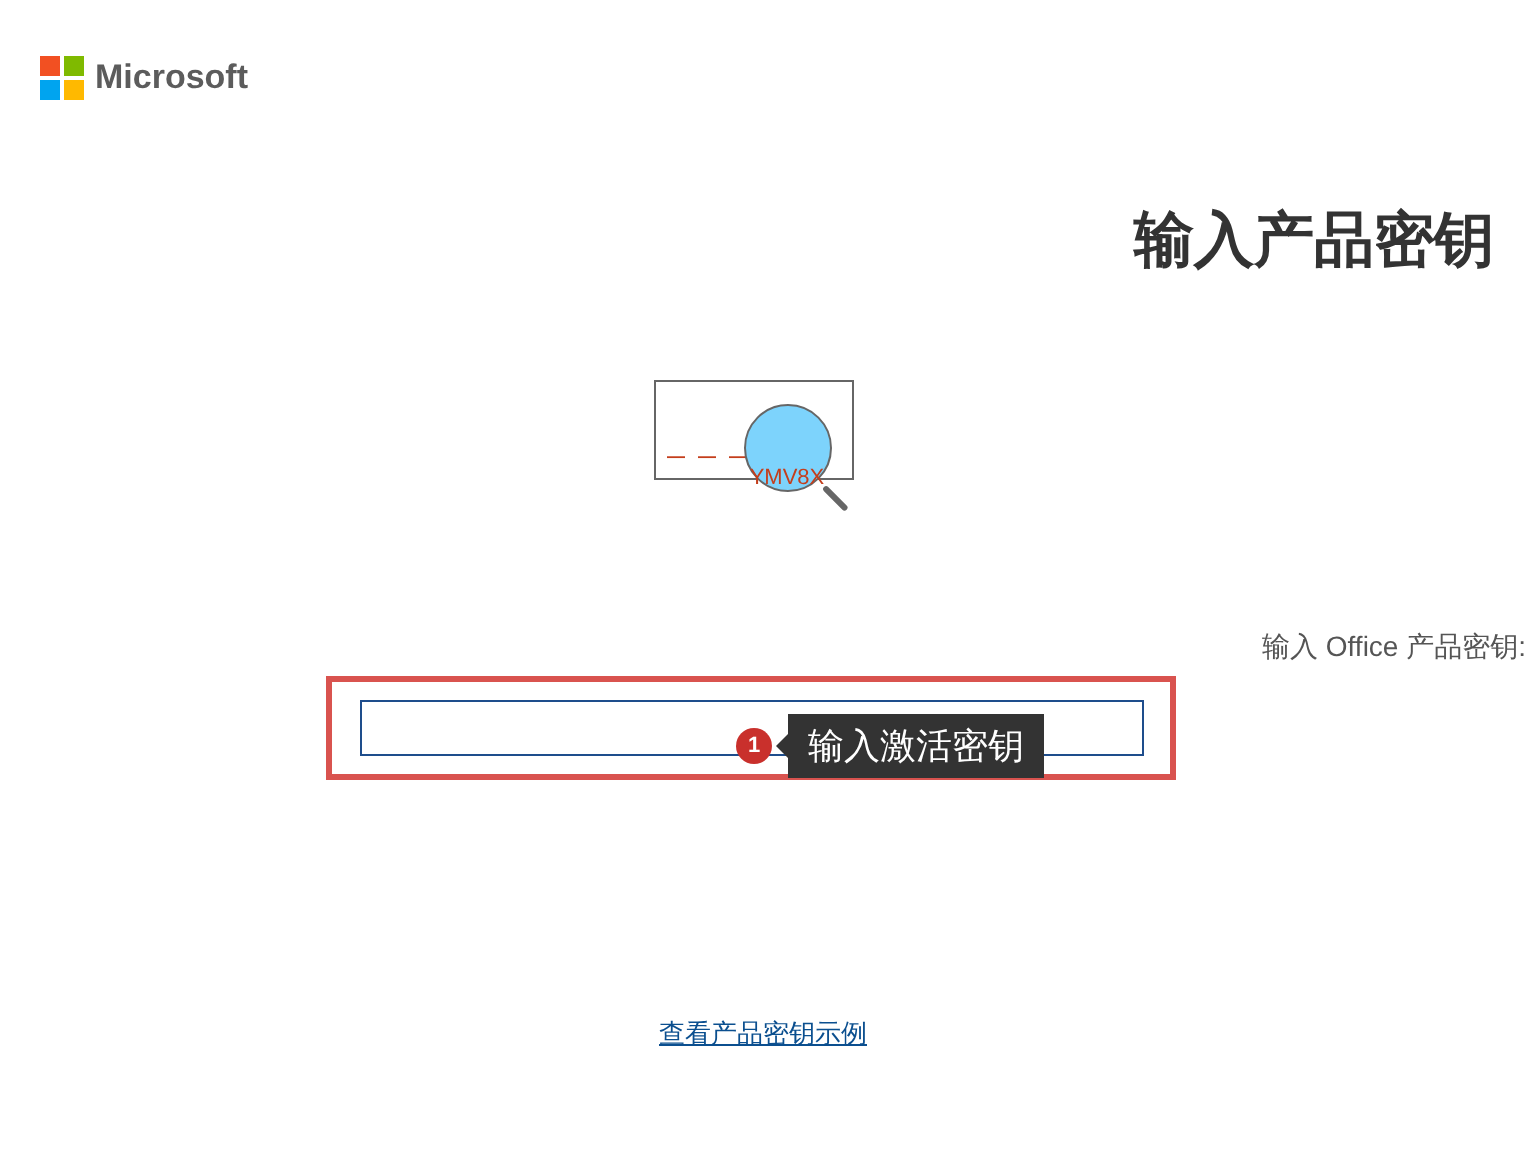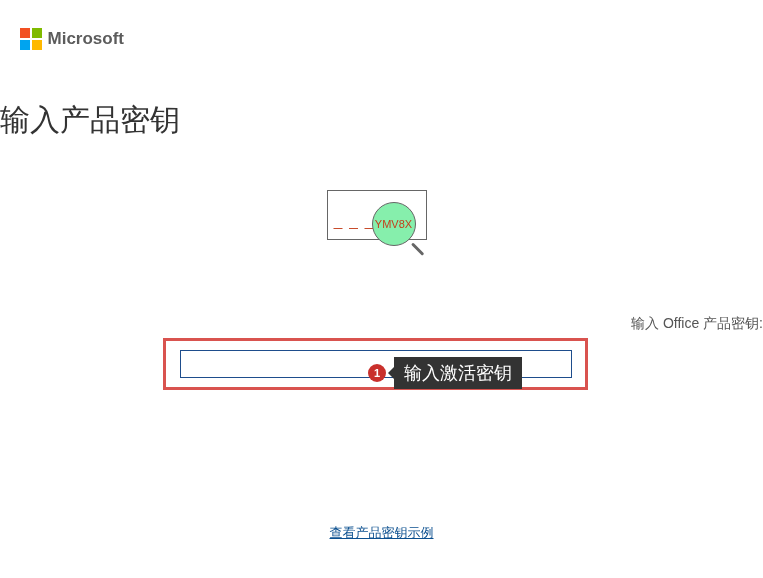--- a/index.html
+++ b/index.html
@@ -33,23 +33,23 @@
     .logo-text {
       font-size: 17px;
       font-weight: 600;
       color: #5c5c5c;
     }
     .title {
       position: absolute;
       top: 100px;
       left: 0;
       right: 16px;
-      text-align: left;
+      text-align: right;
       font-size: 30px;
-      font-weight: 400;
+      font-weight: 700;
       color: #333;
     }
     .key-illustration {
       position: absolute;
       top: 190px;
       left: 50%;
       transform: translateX(-50%);
       width: 130px;
       height: 70px;
     }
@@ -76,23 +76,23 @@
       top: 12px;
       left: 55px;
       width: 60px;
       height: 60px;
     }
     .mag-circle {
       width: 44px;
       height: 44px;
       border: 1.5px solid #666;
       border-radius: 50%;
-      background: #86efac;
-      display: flex;
-      align-items: center;
+      background: #7dd3fc;
+      display: flex;
+      align-items: flex-end;
       justify-content: center;
     }
     .mag-text {
       font-size: 11px;
       color: #c43e1c;
       font-weight: 500;
     }
     .mag-handle {
       position: absolute;
       top: 40px;
@@ -168,21 +168,21 @@
       position: absolute;
       left: -6px;
       top: 50%;
       transform: translateY(-50%);
       border-top: 6px solid transparent;
       border-bottom: 6px solid transparent;
       border-right: 6px solid #333;
     }
     .links {
       position: absolute;
-      bottom: 30px;
+      bottom: 46px;
       left: 0;
       right: 0;
       text-align: center;
     }
     .link {
       color: #0b4f8f;
       font-size: 13px;
       text-decoration: underline;
       cursor: pointer;
       display: inline-block;

